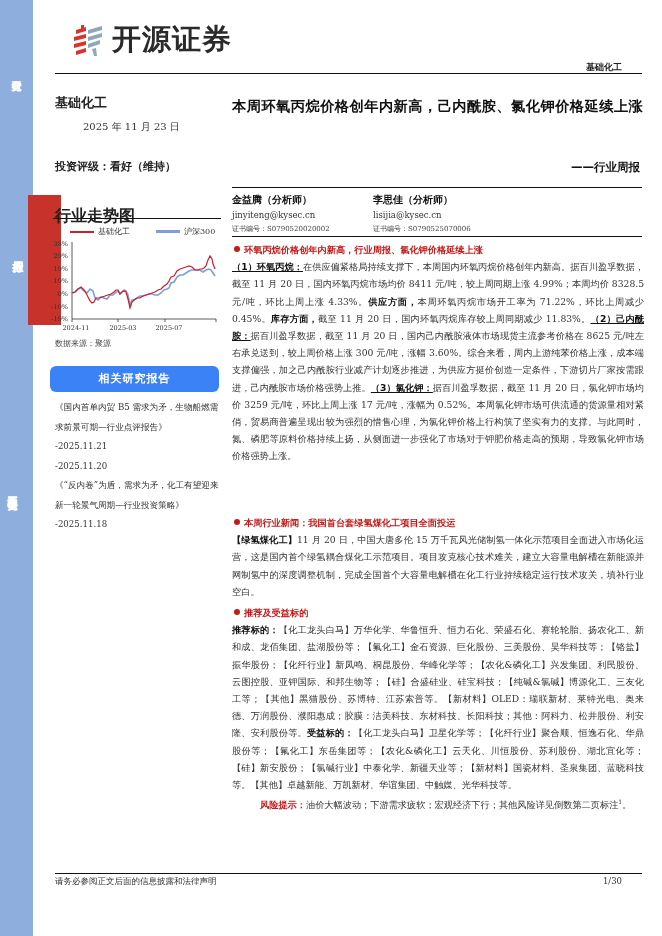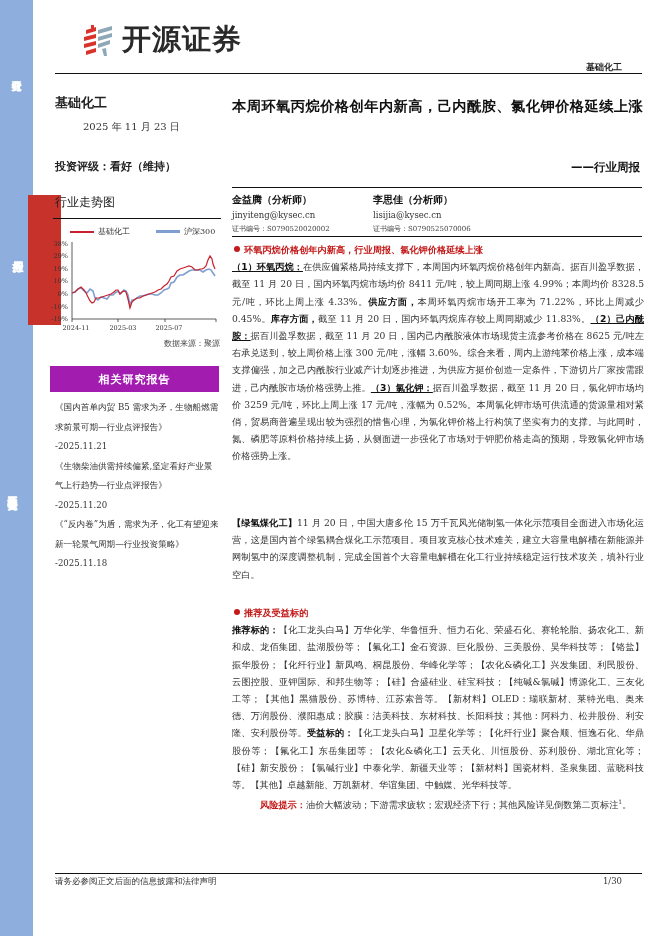--- a/index.html
+++ b/index.html
@@ -10,41 +10,41 @@
     .side { position: absolute; left: 0; top: 0; width: 33px; height: 936px; background: #8eaede; }
     .side .red { position: absolute; left: 0; top: 195px; width: 33px; height: 130px; background: #c7332b; }
     .side .vtext { position: absolute; left: 0; width: 33px; text-align: center; color: #fff;
       font-family: "DejaVu Sans", sans-serif; font-weight: bold; font-size: 10px; line-height: 11px; }
     .side .v1 { top: 73px; }
     .side .v2 { top: 252px; font-size: 11px; line-height: 14px; }
     .side .v3 { top: 488px; line-height: 12px; }
     .side .v3 span { display: block; }
 
     
-    .logo { position: absolute; left: 80px; top: 20px; height: 40px; display: flex; align-items: center; }
+    .logo { position: absolute; left: 70px; top: 20px; height: 40px; display: flex; align-items: center; }
     .logo svg { width: 36px; height: 36px; }
     .logo .name { font-family: "DejaVu Sans", sans-serif; font-weight: bold; font-size: 29px; color: #2a2a2a; margin-left: 6px; letter-spacing: 1px; }
     .hdr-cat { position: absolute; right: 40px; top: 61px; font-family: "DejaVu Sans", sans-serif; font-weight: bold; font-size: 9px; color: #222; }
     .hdr-rule { position: absolute; left: 55px; right: 20px; top: 73px; border-top: 1.3px solid #111; }
 
     
     .lc { position: absolute; left: 55px; width: 165px; }
     .sector { top: 94px; font-family: "DejaVu Sans", sans-serif; font-weight: bold; font-size: 13px; }
     .date { top: 120px; font-size: 10px; color: #333; margin-left: 28px; }
     .rating { top: 159px; font-family: "DejaVu Sans", sans-serif; font-weight: bold; font-size: 11px; }
-    .trend-title { top: 194px; font-family: "DejaVu Sans", sans-serif; font-weight: normal; font-size: 12px; }
+    .trend-title { top: 206px; font-family: "DejaVu Sans", sans-serif; font-weight: bold; font-size: 16px; }
     .trend-rule { position: absolute; left: 53px; width: 168px; top: 218px; border-top: 1px solid #111; }
     .chart { position: absolute; left: 48px; top: 226px; width: 172px; height: 105px; }
     .legend { position: absolute; left: 22px; top: 0px; font-size: 8px; display: flex; gap: 26px; color: #333; }
     .legend .it { display: flex; align-items: center; gap: 4px; }
     .legend .ln { display: inline-block; width: 24px; height: 2px; }
-    .source { top: 338px; font-size: 8px; color: #444; text-align: right; }
-
-    .rel-btn { position: absolute; left: 50px; top: 366px; width: 169px; height: 26px; background: #a21caf; border-radius: 0;
-      color: #fff; font-family: Liberation Sans, sans-serif; font-weight: bold; font-size: 11px; text-align: center; line-height: 26px; letter-spacing: 1px; }
+    .source { top: 338px; font-size: 8px; color: #444; }
+
+    .rel-btn { position: absolute; left: 50px; top: 366px; width: 169px; height: 26px; background: #3b82f6; border-radius: 6px;
+      color: #fff; font-family: Liberation Mono, monospace; font-weight: bold; font-size: 11px; text-align: center; line-height: 26px; letter-spacing: 1px; }
     .rel-list { position: absolute; left: 55px; top: 398px; width: 165px; font-size: 8.6px; color: #333; line-height: 19.5px; }
     .rel-list .date-l { display: block; }
 
     
     .title { position: absolute; left: 232px; top: 91px; width: 415px; font-family: "DejaVu Sans", sans-serif; font-weight: bold;
       font-size: 14.2px; line-height: 30px; color: #111; letter-spacing: 0.5px; }
     .subtitle { position: absolute; right: 22px; top: 160px; font-family: "DejaVu Sans", sans-serif; font-weight: bold; font-size: 11.5px; color: #111; }
     .rule-top { position: absolute; left: 232px; right: 20px; top: 187px; border-top: 1px solid #111; }
     .analyst { position: absolute; top: 193px; font-size: 8px; color: #333; }
     .analyst .nm { font-family: "DejaVu Sans", sans-serif; font-weight: bold; font-size: 10px; color: #111; display: block; margin-bottom: 3px; }
@@ -152,21 +152,20 @@
 
 <div class="lc source">数据来源：聚源</div>
 
 <div class="rel-btn">相关研究报告</div>
 <div class="rel-list">
   <div>
     <span>《国内首单内贸 B5 需求为矛，生物船燃需求前景可期—行业点评报告》</span>
     <span class="date-l">-2025.11.21</span>
   </div>
   <div>
-    <span>《生物柴油供需持续偏紧,坚定看好产业景气上行趋势—行业点评报告》</span>
     <span class="date-l">-2025.11.20</span>
   </div>
   <div>
     <span>《“反内卷”为盾，需求为矛，化工有望迎来新一轮景气周期—行业投资策略》</span>
     <span>-2025.11.18</span>
   </div>
 </div>
 
 <div class="title">本周环氧丙烷价格创年内新高，己内酰胺、氯化钾价格延续上涨</div>
 <div class="subtitle">——行业周报</div>
@@ -183,20 +182,21 @@
   <span class="cert">证书编号：S0790525070006</span>
 </div>
 <div class="rule-mid"></div>
 
 <div class="body" style="top:241px;">
   <div class="bullet"><span class="dot"></span><span>环氧丙烷价格创年内新高，行业周报、氯化钾价格延续上涨</span></div>
   <div><span class="b u">（1）环氧丙烷：</span><span>在供应偏紧格局持续支撑下，本周国内环氧丙烷价格创年内新高。据百川盈孚数据，截至 11 月 20 日，国内环氧丙烷市场均价 8411 元/吨，较上周同期上涨 4.99%；本周均价 8328.5 元/吨，环比上周上涨 4.33%。</span><span class="b">供应方面，</span><span>本周环氧丙烷市场开工率为 71.22%，环比上周减少 0.45%。</span><span class="b">库存方面，</span><span>截至 11 月 20 日，国内环氧丙烷库存较上周同期减少 11.83%。</span><span class="b u">（2）己内酰胺：</span><span>据百川盈孚数据，截至 11 月 20 日，国内己内酰胺液体市场现货主流参考价格在 8625 元/吨左右承兑送到，较上周价格上涨 300 元/吨，涨幅 3.60%。综合来看，周内上游纯苯价格上涨，成本端支撑偏强，加之己内酰胺行业减产计划逐步推进，为供应方挺价创造一定条件，下游切片厂家按需跟进，己内酰胺市场价格强势上推。</span><span class="b u">（3）氯化钾：</span><span>据百川盈孚数据，截至 11 月 20 日，氯化钾市场均价 3259 元/吨，环比上周上涨 17 元/吨，涨幅为 0.52%。本周氯化钾市场可供流通的货源量相对紧俏，贸易商普遍呈现出较为强烈的惜售心理，为氯化钾价格上行构筑了坚实有力的支撑。与此同时，氮、磷肥等原料价格持续上扬，从侧面进一步强化了市场对于钾肥价格走高的预期，导致氯化钾市场价格强势上涨。</span></div>
 </div>
 
 <div class="body" style="top:514px;">
+  <div class="bullet"><span class="dot"></span><span>本周行业新闻：我国首台套绿氢煤化工项目全面投运</span></div>
   <div><span class="b">【绿氢煤化工】</span><span>11 月 20 日，中国大唐多伦 15 万千瓦风光储制氢一体化示范项目全面进入市场化运营，这是国内首个绿氢耦合煤化工示范项目。项目攻克核心技术难关，建立大容量电解槽在新能源并网制氢中的深度调整机制，完成全国首个大容量电解槽在化工行业持续稳定运行技术攻关，填补行业空白。</span></div>
 </div>
 
 <div class="body" style="top:604px;">
   <div class="bullet"><span class="dot"></span><span>推荐及受益标的</span></div>
   <div><span class="b">推荐标的：</span><span>【化工龙头白马】万华化学、华鲁恒升、恒力石化、荣盛石化、赛轮轮胎、扬农化工、新和成、龙佰集团、盐湖股份等；【氟化工】金石资源、巨化股份、三美股份、昊华科技等；【铬盐】振华股份；【化纤行业】新凤鸣、桐昆股份、华峰化学等；【农化&amp;磷化工】兴发集团、利民股份、云图控股、亚钾国际、和邦生物等；【硅】合盛硅业、硅宝科技；【纯碱&amp;氯碱】博源化工、三友化工等；【其他】黑猫股份、苏博特、江苏索普等。【新材料】OLED：瑞联新材、莱特光电、奥来德、万润股份、濮阳惠成；胶膜：洁美科技、东材科技、长阳科技；其他：阿科力、松井股份、利安隆、安利股份等。</span><span class="b">受益标的：</span><span>【化工龙头白马】卫星化学等；【化纤行业】聚合顺、恒逸石化、华鼎股份等；【氟化工】东岳集团等；【农化&amp;磷化工】云天化、川恒股份、苏利股份、湖北宜化等；【硅】新安股份；【氯碱行业】中泰化学、新疆天业等；【新材料】国瓷材料、圣泉集团、蓝晓科技等。【其他】卓越新能、万凯新材、华谊集团、中触媒、光华科技等。</span></div>
   <div><span class="b red">风险提示：</span><span>油价大幅波动；下游需求疲软；宏观经济下行；其他风险详见倒数第二页标注</span><sup style="font-size:6px">1</sup><span>。</span></div>
 </div>
 
 <div class="footer-rule"></div>

